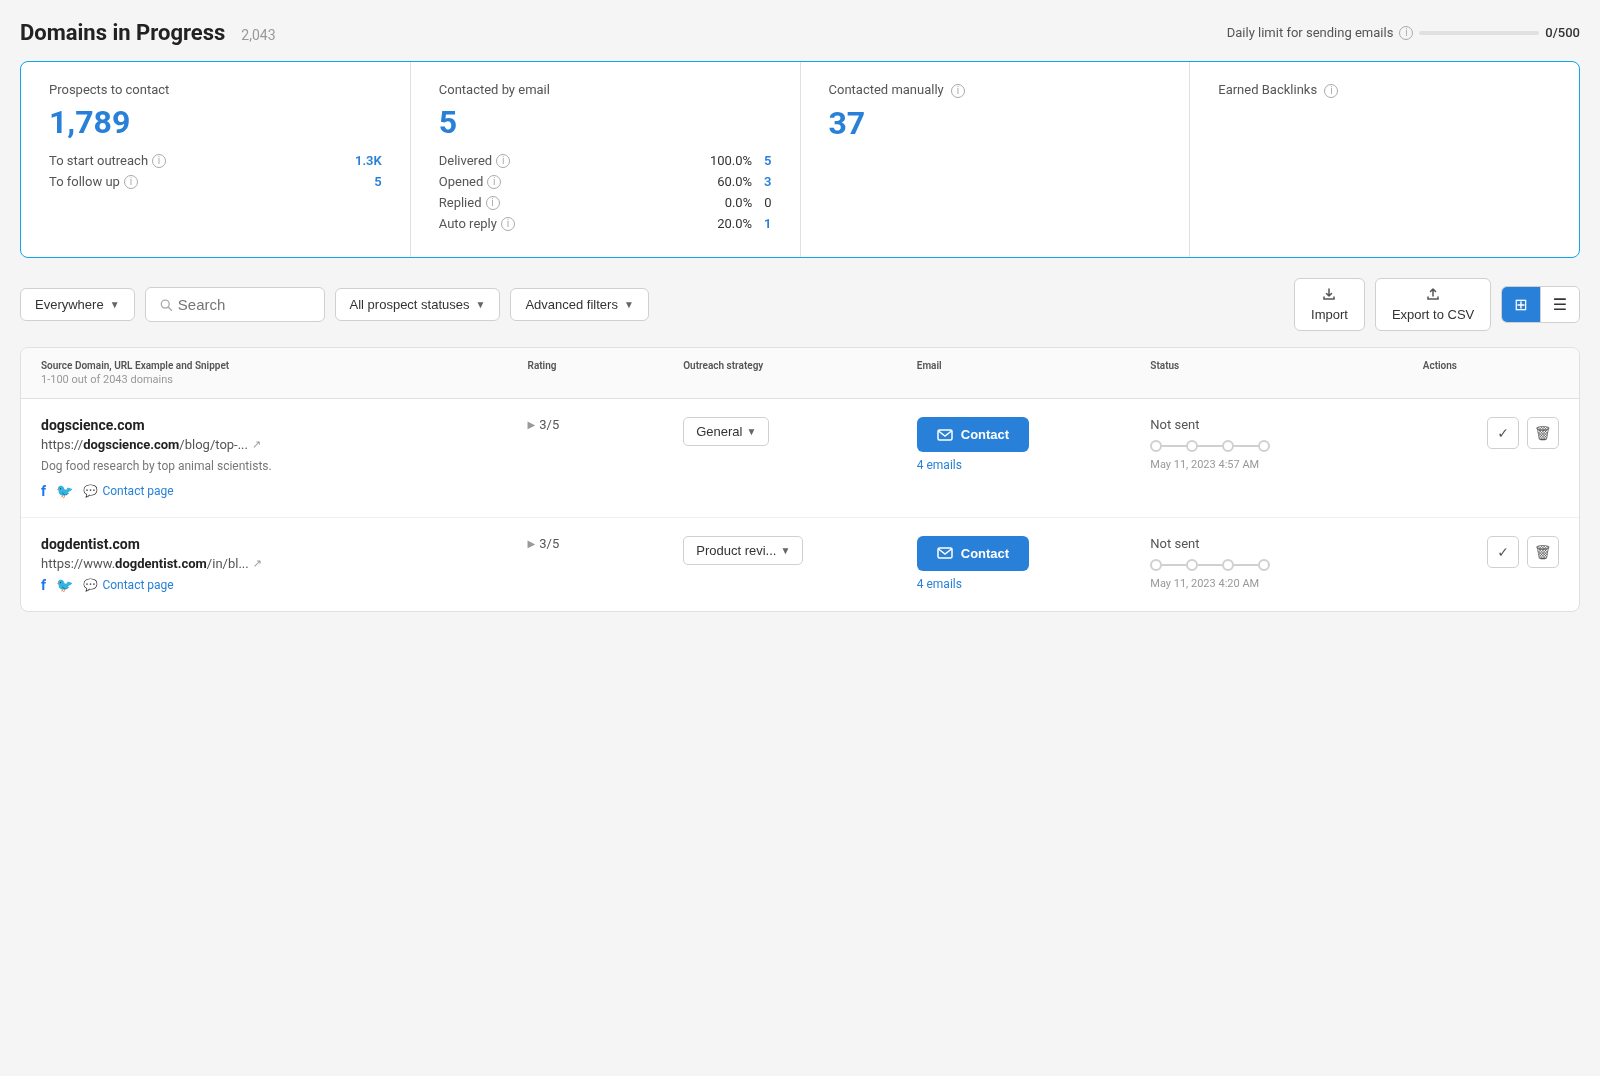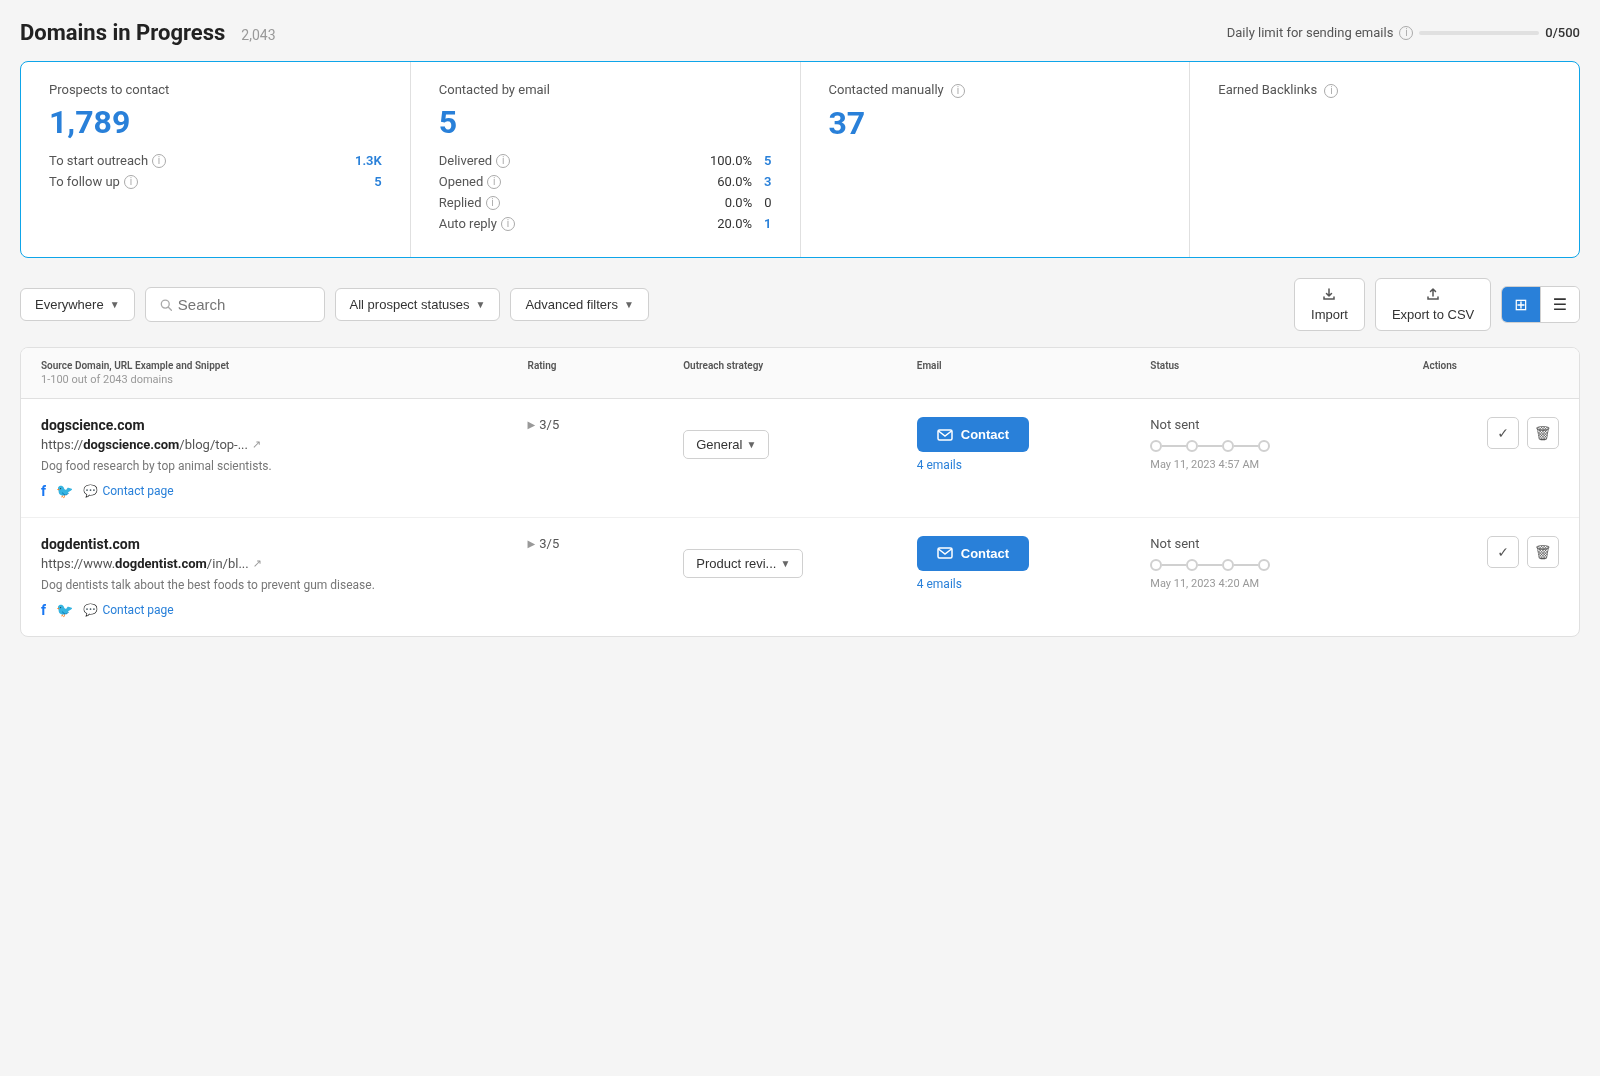--- a/index.html
+++ b/index.html
@@ -54,21 +54,21 @@
     .domain-url { font-size: 13px; color: #555; margin-bottom: 6px; display: flex; align-items: center; gap: 4px; }
     .domain-url strong { font-weight: 700; color: #222; }
     .domain-desc { font-size: 12px; color: #777; margin-bottom: 8px; line-height: 1.4; }
     .domain-social { display: flex; align-items: center; gap: 10px; }
     .social-icon { font-size: 14px; font-weight: 700; cursor: pointer; }
     .social-fb { color: #1877f2; }
     .social-tw { color: #1da1f2; }
     .contact-page-link { font-size: 12px; color: #2980d9; cursor: pointer; display: flex; align-items: center; gap: 4px; }
     .rating-cell { display: flex; align-items: center; gap: 4px; font-size: 13px; color: #555; }
     .rating-arrow { color: #999; font-size: 10px; }
-    .outreach-btn { display: flex; align-items: center; gap: 4px; padding: 6px 12px; border: 1px solid #d0d0d0; border-radius: 5px; background: #fff; cursor: pointer; font-size: 13px; color: #333; white-space: nowrap; margin-top: 13px; }
+    .outreach-btn { display: flex; align-items: center; gap: 4px; padding: 6px 12px; border: 1px solid #d0d0d0; border-radius: 5px; background: #fff; cursor: pointer; font-size: 13px; color: #333; white-space: nowrap; }
     .outreach-btn .chevron { font-size: 10px; }
     .contact-btn { display: flex; align-items: center; gap: 8px; padding: 10px 20px; background: #2980d9; color: #fff; border: none; border-radius: 6px; cursor: pointer; font-size: 13px; font-weight: 600; margin-bottom: 6px; }
     .emails-count { font-size: 12px; color: #2980d9; cursor: pointer; }
     .status-cell { }
     .status-label { font-size: 13px; color: #555; margin-bottom: 8px; }
     .status-pipeline { display: flex; align-items: center; gap: 0; margin-bottom: 6px; }
     .pipeline-dot { width: 12px; height: 12px; border-radius: 50%; border: 2px solid #d0d0d0; background: #fff; }
     .pipeline-line { width: 24px; height: 2px; background: #d0d0d0; }
     .status-date { font-size: 11px; color: #999; }
     .actions-cell { display: flex; align-items: center; gap: 8px; justify-content: flex-end; }
@@ -288,21 +288,20 @@
       </div>
     </div>
 
     <div class="table-row">
       <div>
         <div class="domain-name">dogdentist.com</div>
         <div class="domain-url">
           <span>https://www.<strong>dogdentist.com</strong>/in/bl...</span>
           <span class="ext-link-icon">↗</span>
         </div>
-        <div class="domain-desc">Dog dentists talk about the best foods to prevent gum disease.</div>
         <div class="domain-social">
           <span class="social-icon social-fb">f</span>
           <span class="social-icon social-tw">🐦</span>
           <span class="contact-page-link">
             <span style="font-size:12px;">💬</span>
             <span>Contact page</span>
           </span>
         </div>
       </div>
       <div class="rating-cell">

